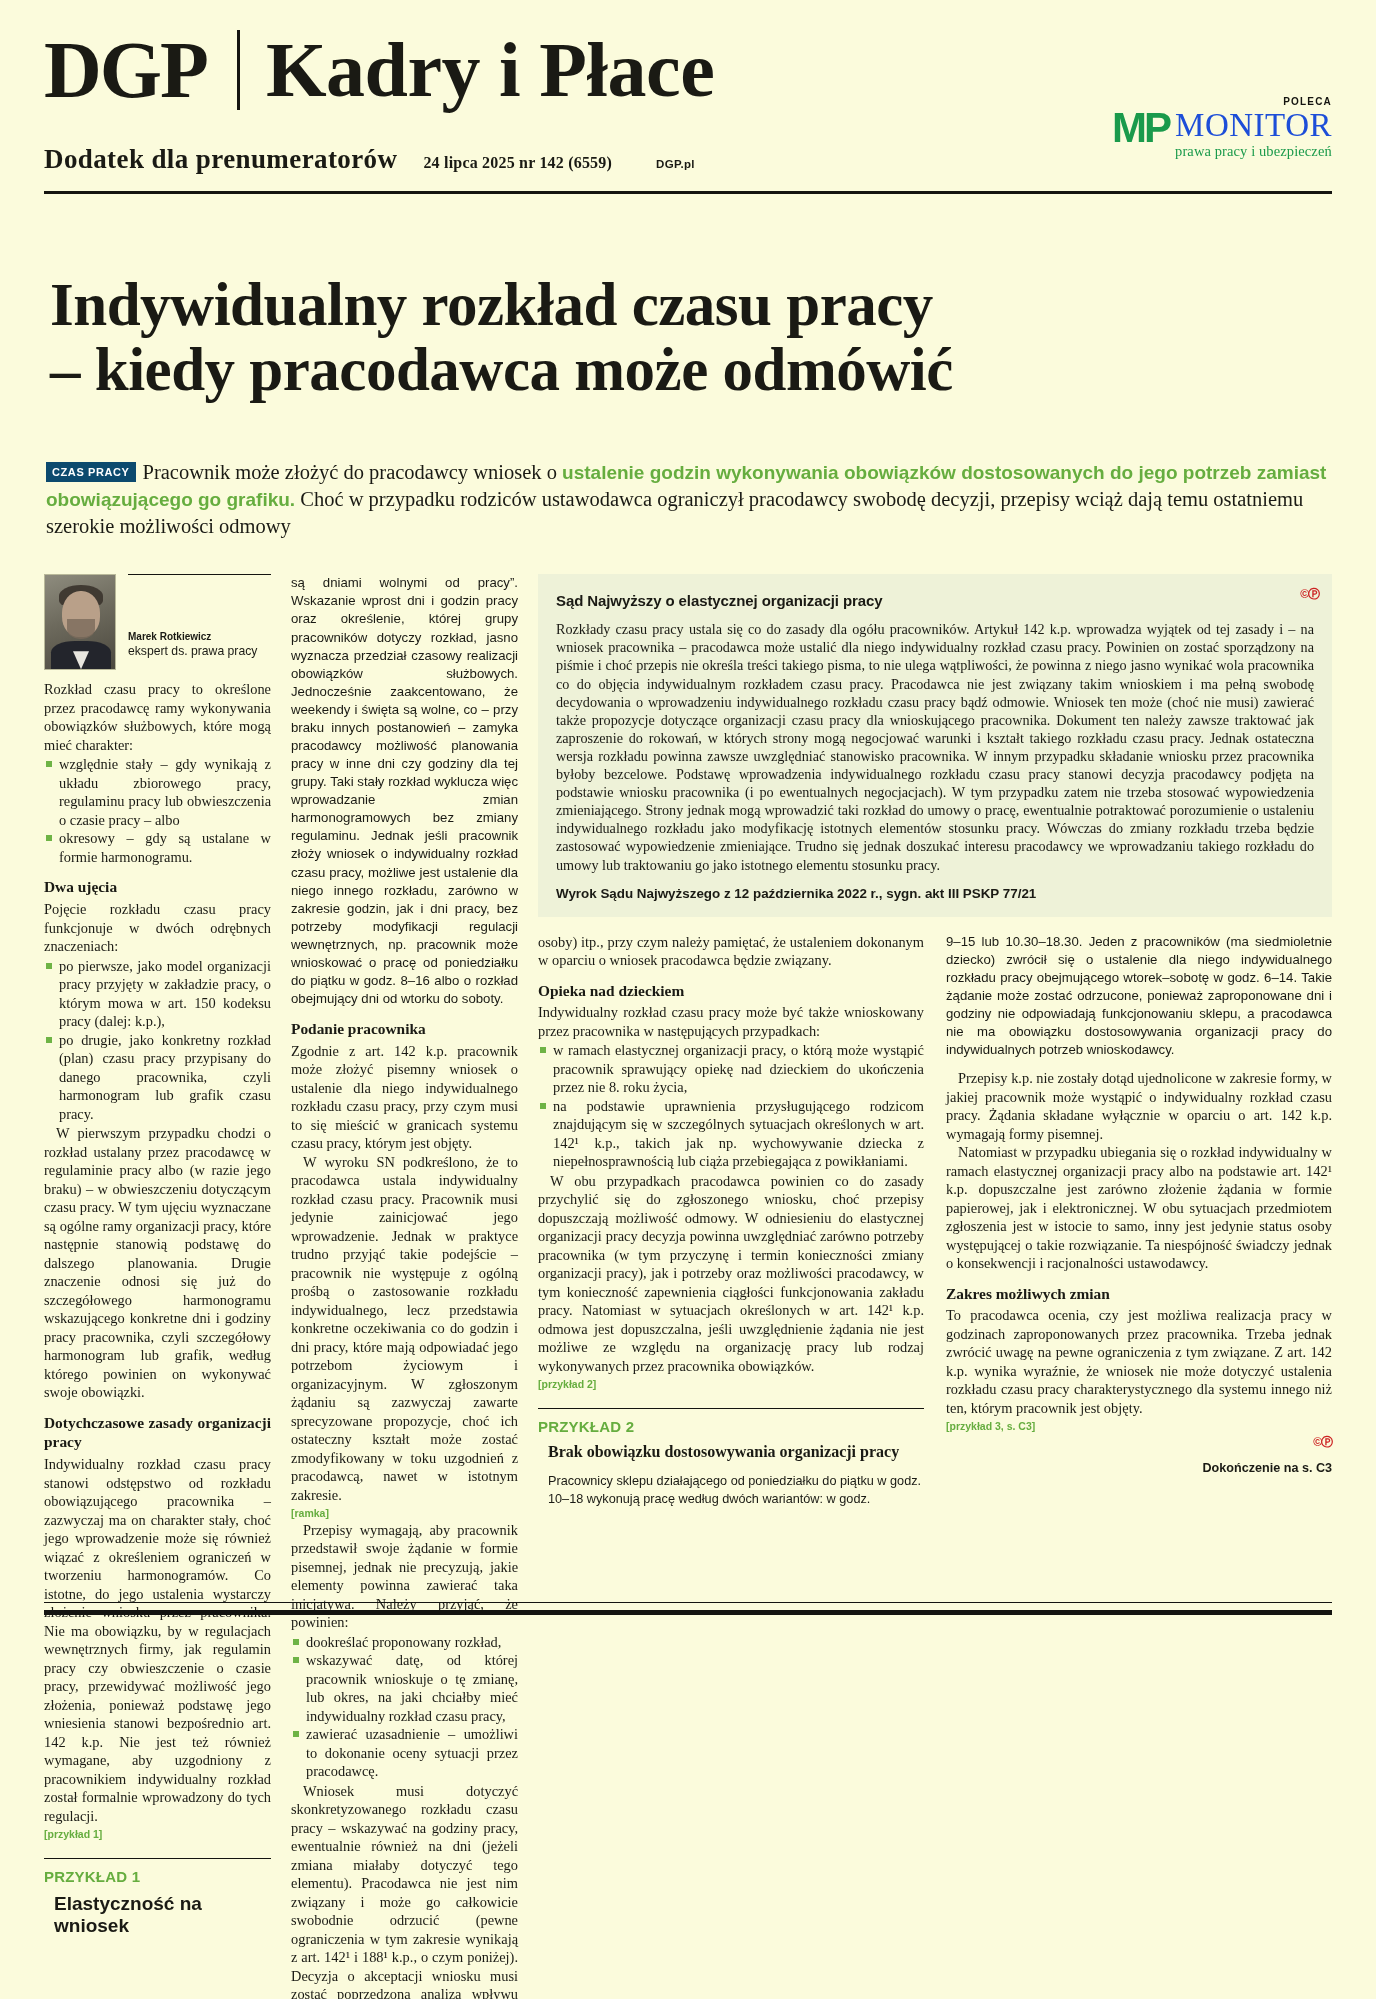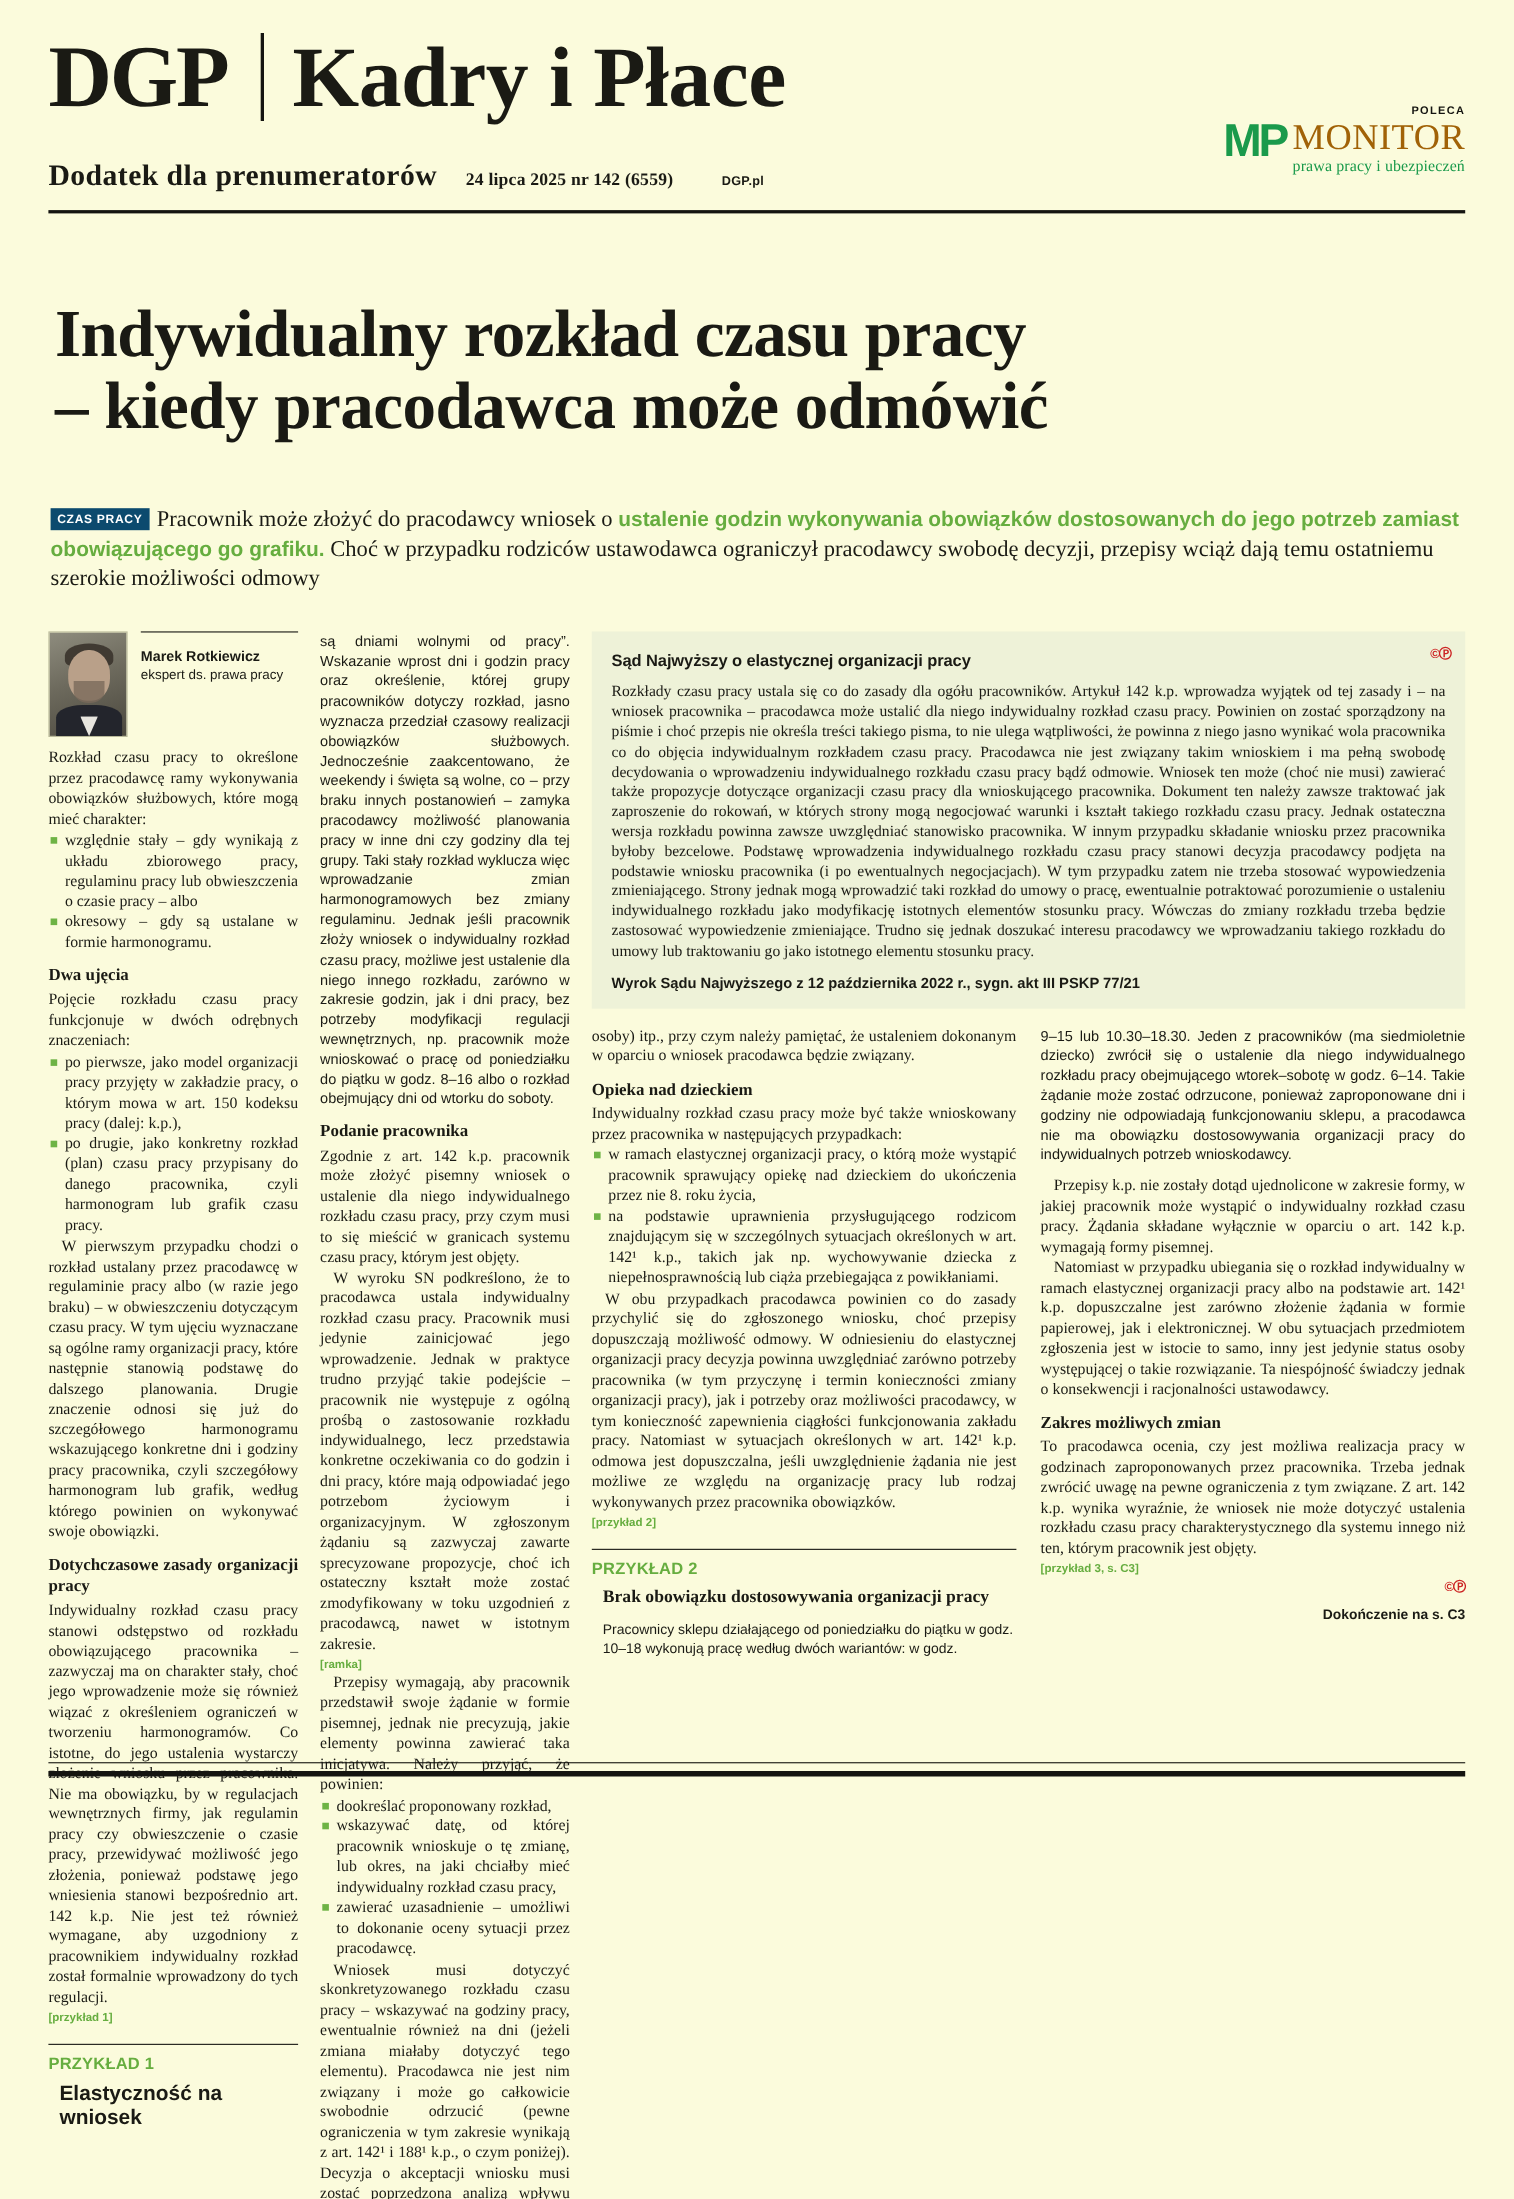--- a/index.html
+++ b/index.html
@@ -48,21 +48,21 @@
   }
   .monitor-row { display: flex; align-items: flex-start; justify-content: flex-end; }
   .mp-mark {
     font-family: "Liberation Sans", sans-serif; font-weight: bold;
     font-size: 42px; line-height: 0.85; color: #1a9a4b; letter-spacing: -3px;
     margin-right: 6px;
   }
   .monitor-words { text-align: left; }
   .monitor-name {
     font-family: "Liberation Serif", serif; font-size: 33px; line-height: 0.95;
-    color: #a16207; letter-spacing: 0.5px;
+    color: #1d4ed8; letter-spacing: 0.5px;
   }
   .monitor-tag {
     font-family: "Liberation Serif", serif; font-size: 14.5px; color: #1a9a4b;
     margin-top: 2px; letter-spacing: 0.1px;
   }
 
   .mast-bottom-rule { height: 3px; background: #141410; margin-top: 16px; }
 
   
   .headline {
@@ -146,21 +146,21 @@
     position: absolute; left: 6px; bottom: 0; width: 60px; height: 28px;
     background: #23252c; border-radius: 40% 40% 0 0;
   }
   .portrait .shirt {
     position: absolute; left: 28px; bottom: 0; width: 16px; height: 18px;
     background: #e8e6df; clip-path: polygon(50% 100%, 0 0, 100% 0);
   }
   .byline-txt { margin-left: 12px; padding-top: 14px; border-top: 1px solid #141410; flex: 1; }
   .byline-name {
     font-family: "Liberation Sans", sans-serif; font-weight: bold;
-    font-size: 13px; line-height: 1.25;
+    font-size: 10px; line-height: 1.25; margin-top: 42px;
   }
   .byline-role {
     font-family: "Liberation Sans", sans-serif; font-size: 12.2px; line-height: 1.3;
   }
 
   
   .greenbox {
     background: #eef2d8; padding: 18px 18px 16px 18px;
     position: relative;
   }

